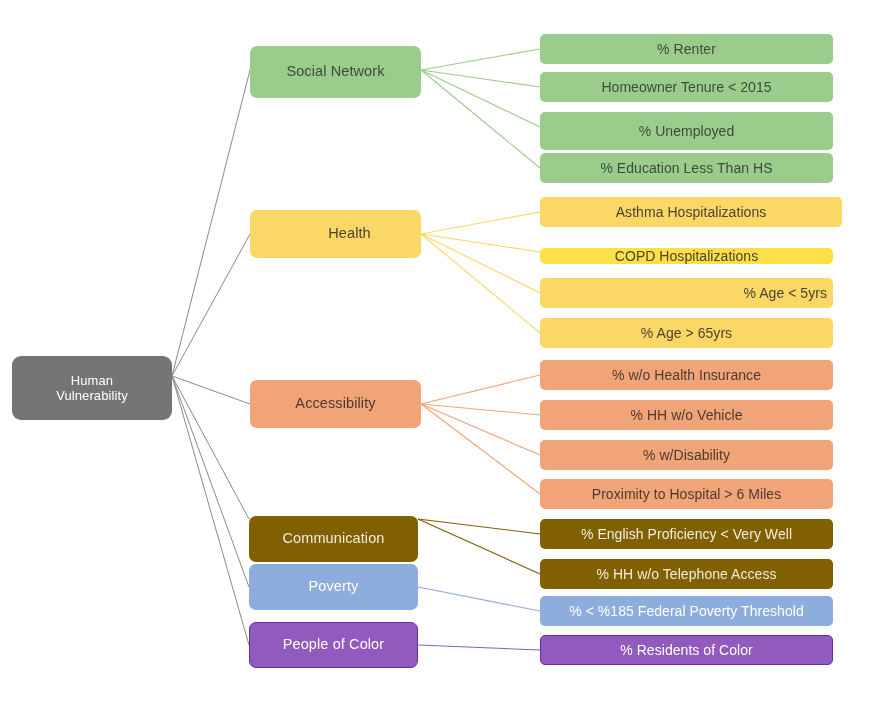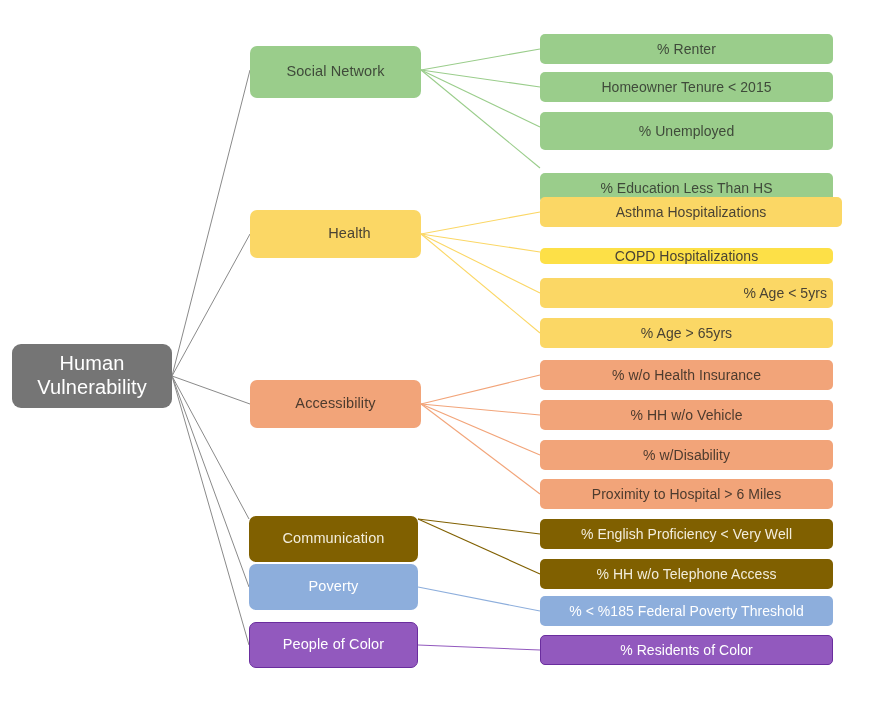--- a/index.html
+++ b/index.html
@@ -29,22 +29,23 @@
     display: flex;
     align-items: center;
     justify-content: center;
     text-align: center;
     border-radius: 7px;
     line-height: 1.18;
     z-index: 2;
   }
   .node.root {
     border-radius: 9px;
-    font-size: 20px;
+    font-size: 13px;
     letter-spacing: .1px;
+    margin-top: 12px;
   }
   .node.cat {
     font-size: 14.5px;
     letter-spacing: .1px;
   }
   .node.leaf {
     font-size: 14px;
     letter-spacing: .05px;
     border-radius: 5px;
   }
@@ -90,21 +91,21 @@
       </div>
       <div class="node leaf" style="left: 540px; top: 34px; width: 293px; height: 30px; background: rgb(154, 205, 139); color: rgb(63, 74, 58);">
         <span>% Renter</span>
       </div>
       <div class="node leaf" style="left: 540px; top: 72px; width: 293px; height: 30px; background: rgb(154, 205, 139); color: rgb(63, 74, 58);">
         <span>Homeowner Tenure &lt; 2015</span>
       </div>
       <div class="node leaf" style="left: 540px; top: 112px; width: 293px; height: 38px; background: rgb(154, 205, 139); color: rgb(63, 74, 58);">
         <span>% Unemployed</span>
       </div>
-      <div class="node leaf" style="left: 540px; top: 153px; width: 293px; height: 30px; background: rgb(154, 205, 139); color: rgb(63, 74, 58); margin-top: 20px;">
+      <div class="node leaf" style="left: 540px; top: 153px; width: 293px; height: 30px; background: rgb(154, 205, 139); color: rgb(63, 74, 58);">
         <span>% Education Less Than HS</span>
       </div>
       <div class="node cat" style="left: 250px; top: 210px; width: 171px; height: 48px; background: rgb(251, 215, 101); color: rgb(74, 67, 52); padding-left: 28px;">
         <span>Health</span>
       </div>
       <div class="node leaf" style="left: 540px; top: 197px; width: 302px; height: 30px; background: rgb(251, 215, 101); color: rgb(74, 67, 52);">
         <span>Asthma Hospitalizations</span>
       </div>
       <div class="node leaf" style="left: 540px; top: 237px; width: 293px; height: 16px; background: #fde047; color: rgb(74, 67, 52); margin-top: 11px;">
         <span>COPD Hospitalizations</span>

